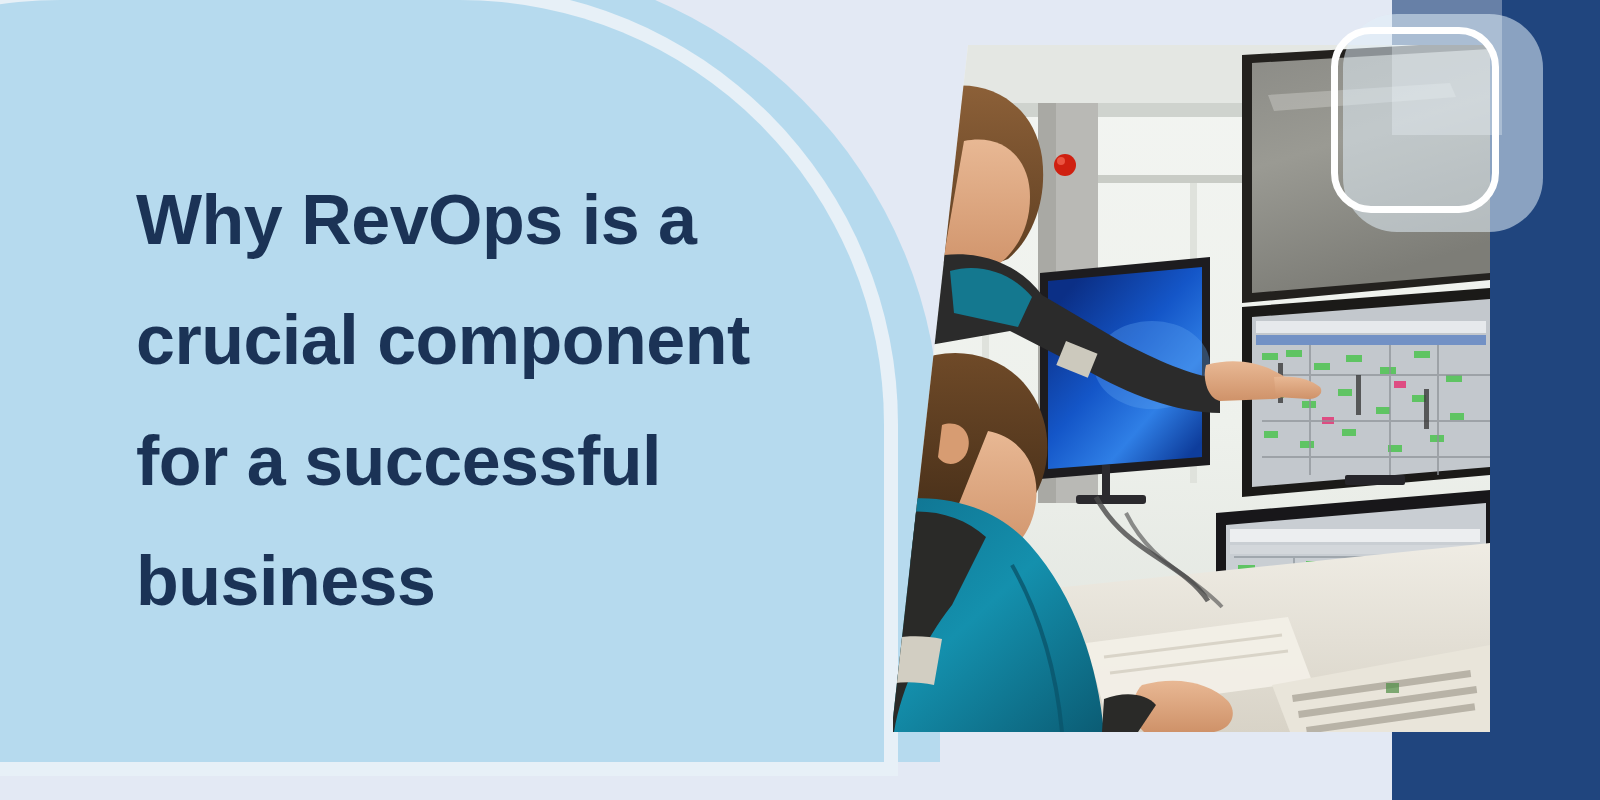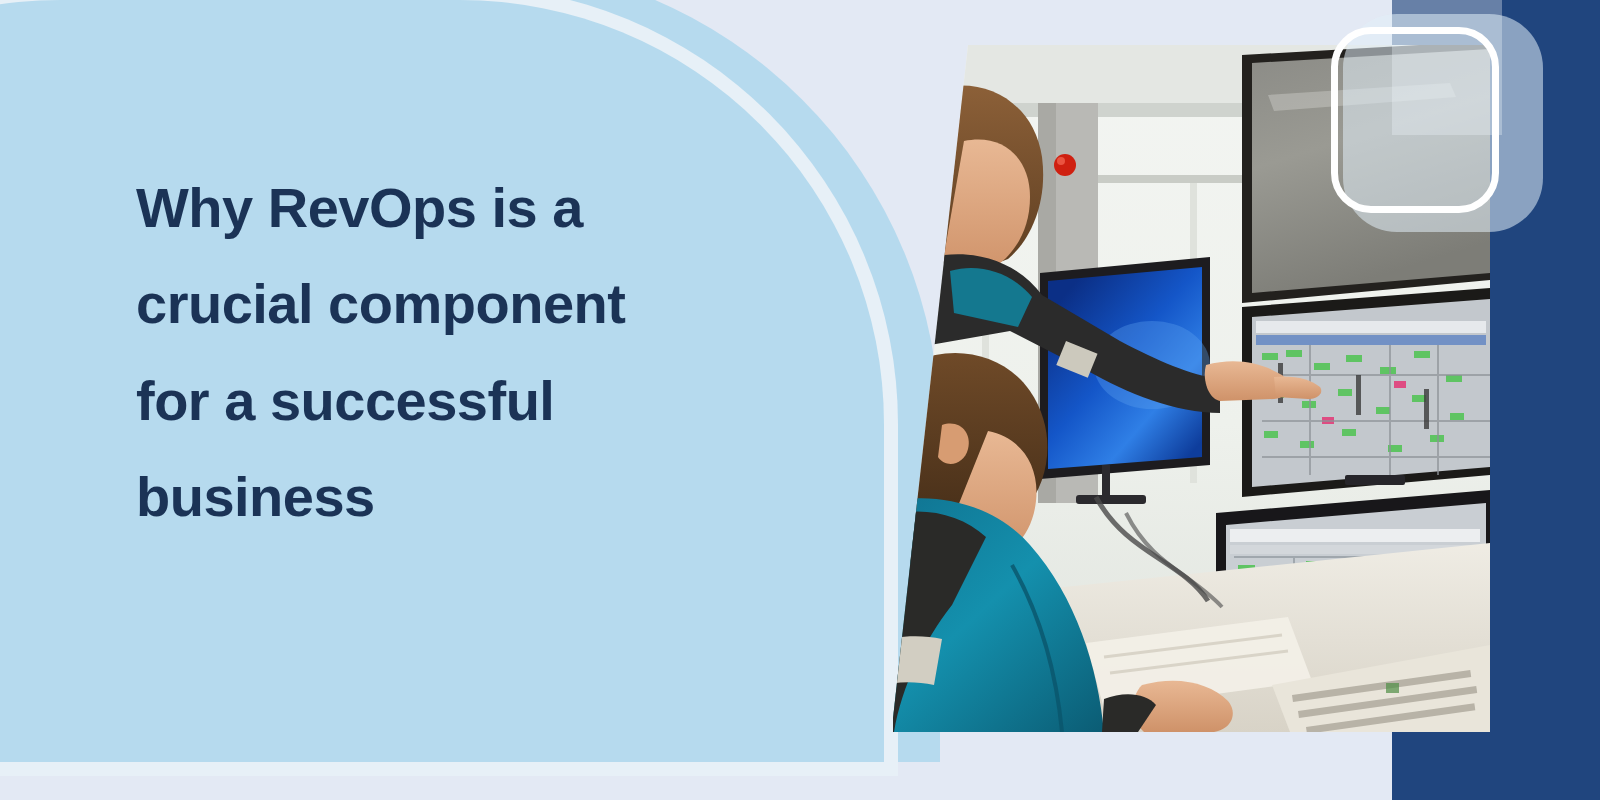--- a/index.html
+++ b/index.html
@@ -55,21 +55,21 @@
     border-radius: 424px 424px 0 126px;
   }
 
   
   .headline {
     position: absolute;
     left: 136px;
     top: 160px;
     width: 740px;
     color: #1b3356;
-    font-size: 56px;
+    font-size: 70px;
     font-weight: 700;
     line-height: 1.72;
     letter-spacing: -0.5px;
     white-space: pre-line;
   }
 
   
   .photo {
     position: absolute;
     left: 890px;

